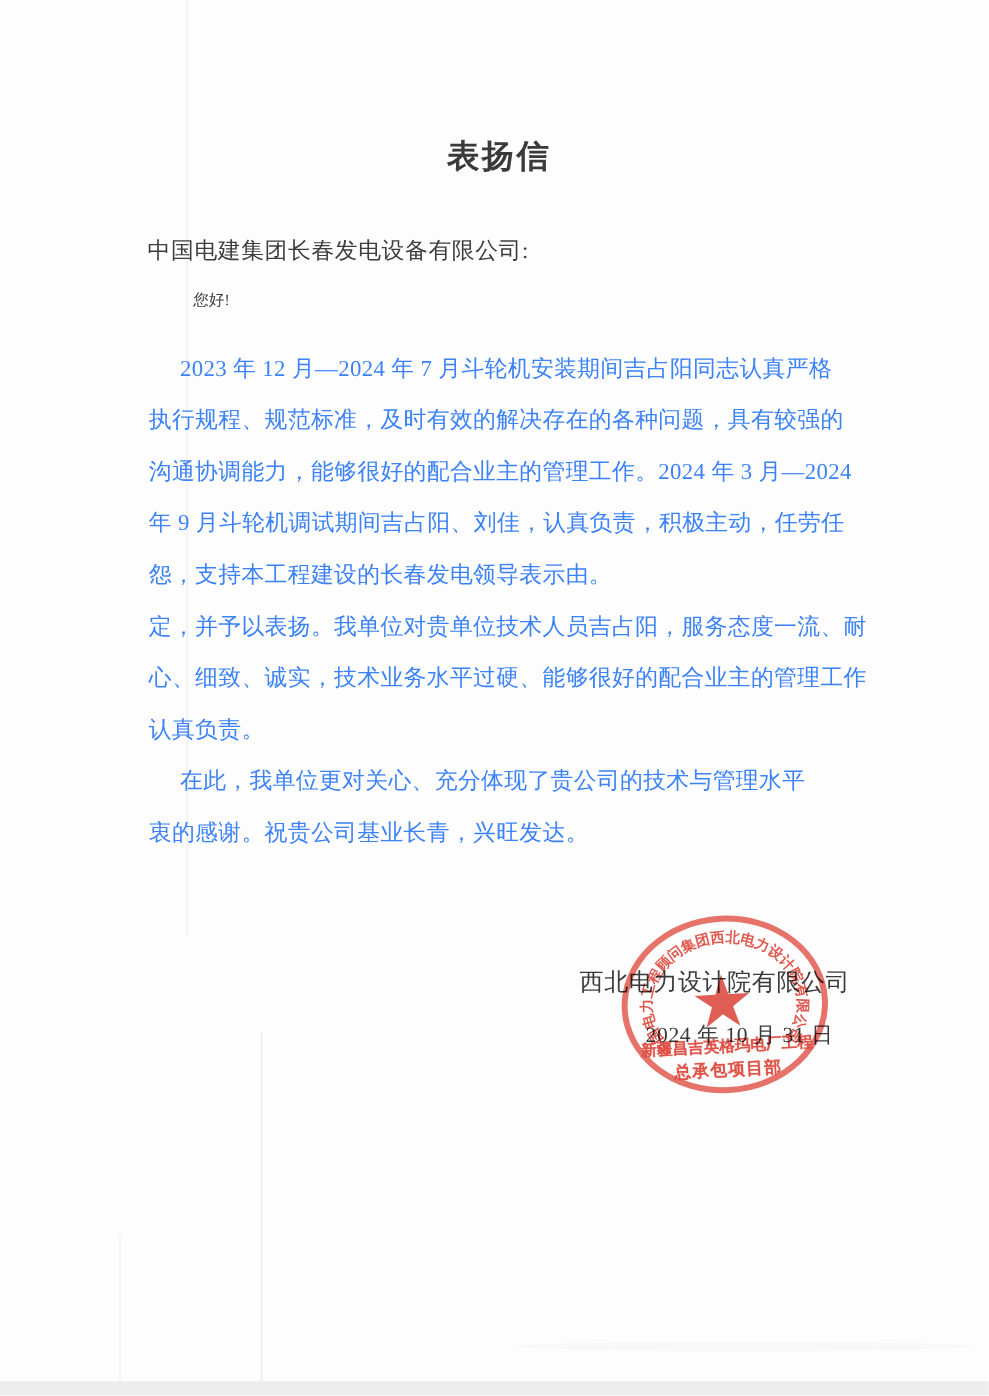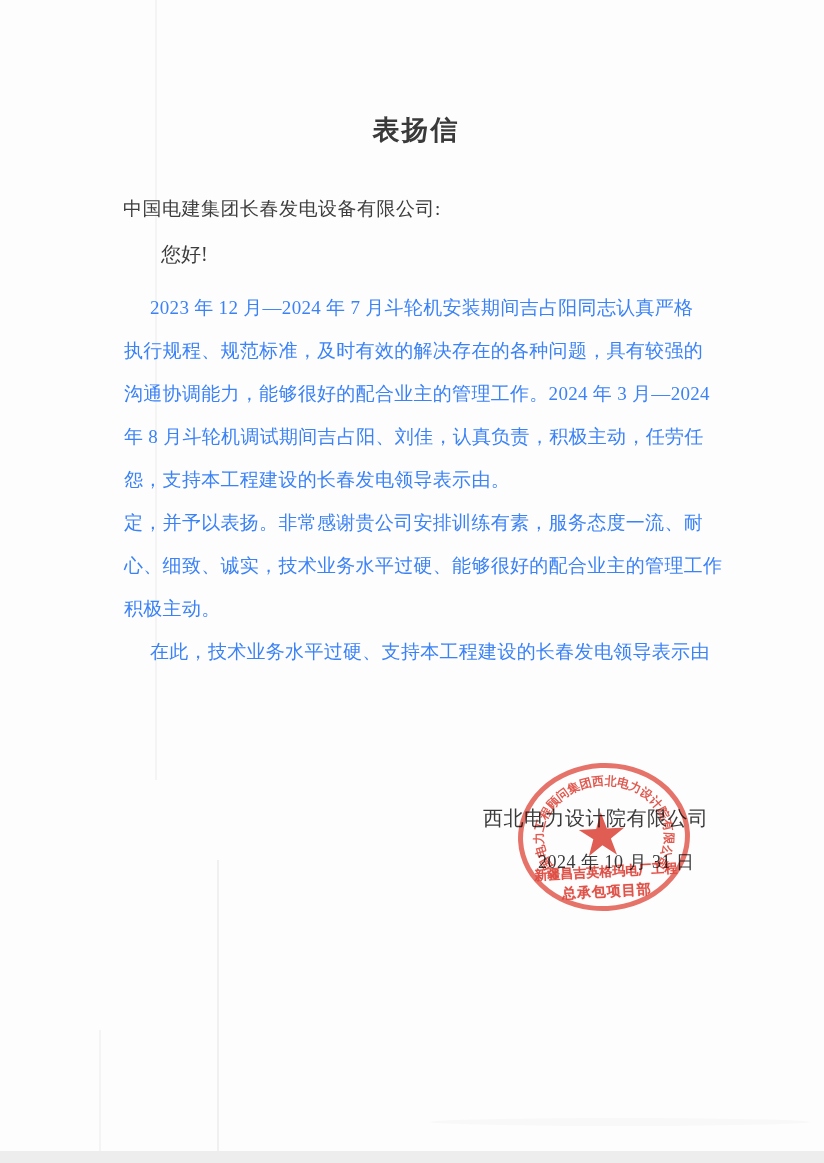--- a/index.html
+++ b/index.html
@@ -25,21 +25,21 @@
     position:absolute;left:0;top:108px;width:824px;
     text-align:center;font-size:27px;font-weight:bold;
     letter-spacing:2px;color:#3a3a3a;margin:4px;
   }
   .recipient{
     position:absolute;left:123px;top:196px;
     font-size:19px;letter-spacing:0.5px;
   }
   .greeting{
     position:absolute;left:161px;top:241px;
-    font-size:20px;
+    font-size:13px;
   }
   .body-lines{
     position:absolute;left:124px;top:286px;width:590px;
   }
   .body-line{
     height:43px;line-height:43px;font-size:19px;
     letter-spacing:0.3px;white-space:nowrap;color:#3b82f6;
   }
   .body-line.indent{padding-left:26px;}
   .signature{
@@ -89,26 +89,27 @@
   <h1 class="title">表扬信</h1>
 
   <div class="recipient">中国电建集团长春发电设备有限公司:</div>
 
   <div class="greeting">您好!</div>
 
   <div class="body-lines">
       <div class="body-line indent">2023 年 12 月—2024 年 7 月斗轮机安装期间吉占阳同志认真严格</div>
       <div class="body-line">执行规程、规范标准，及时有效的解决存在的各种问题，具有较强的</div>
       <div class="body-line">沟通协调能力，能够很好的配合业主的管理工作。2024 年 3 月—2024</div>
-      <div class="body-line">年 8 月斗轮机调试期间吉占阳、刘佳，认真负责，积极主动，任劳任</div>
+      <div class="body-line">年 9 月斗轮机调试期间吉占阳、刘佳，认真负责，积极主动，任劳任</div>
       <div class="body-line">怨，支持本工程建设的长春发电领导表示由。</div>
-      <div class="body-line">定，并予以表扬。非常感谢贵公司安排训练有素，服务态度一流、耐</div>
+      <div class="body-line">定，并予以表扬。我单位对贵单位技术人员吉占阳，服务态度一流、耐</div>
       <div class="body-line">心、细致、诚实，技术业务水平过硬、能够很好的配合业主的管理工作</div>
-      <div class="body-line">积极主动。</div>
-      <div class="body-line indent">在此，技术业务水平过硬、支持本工程建设的长春发电领导表示由</div>
+      <div class="body-line">认真负责。</div>
+      <div class="body-line indent">在此，我单位更对关心、充分体现了贵公司的技术与管理水平</div>
+      <div class="body-line">衷的感谢。祝贵公司基业长青，兴旺发达。</div>
     </div>
 
   <div class="signature">西北电力设计院有限公司</div>
 
   <div class="date">2024 年 10 月 31 日</div>
 
   <div class="stamp">
     <div class="stamp-ring"></div>
     <svg class="stamp-svg" width="172" height="148" viewBox="0 0 172 148">
       <defs>

